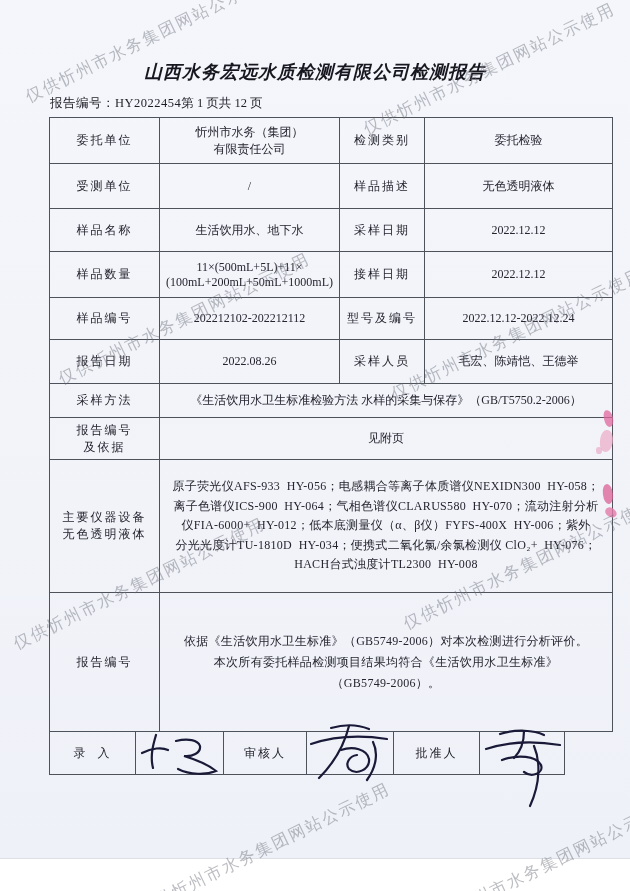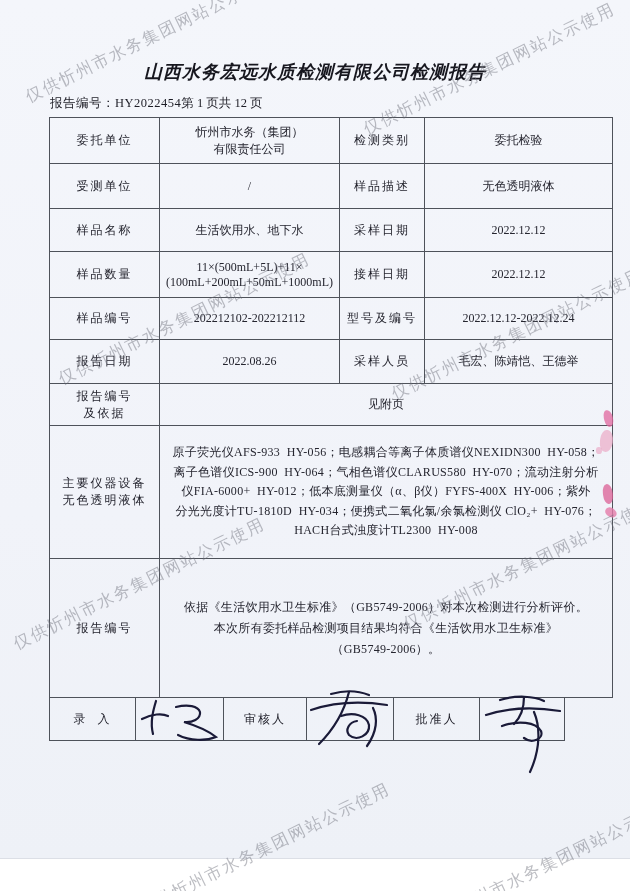--- a/index.html
+++ b/index.html
@@ -83,20 +83,24 @@
           <td class="val">202212102-202212112</td>
           <td class="lbl">型号及编号</td>
           <td class="val">2022.12.12-2022.12.24</td>
         </tr>
         <tr style="height:44px">
           <td class="lbl">报告日期</td>
           <td class="val">2022.08.26</td>
           <td class="lbl">采样人员</td>
           <td class="val">毛宏、陈靖恺、王德举</td>
         </tr>
+        <tr style="height:34px">
+          <td class="lbl">采样方法</td>
+          <td class="val" colspan="3">《生活饮用水卫生标准检验方法 水样的采集与保存》（GB/T5750.2-2006）</td>
+        </tr>
         <tr style="height:42px">
           <td class="lbl pre">报告编号
 及依据</td>
           <td class="val" colspan="3">见附页</td>
         </tr>
         <tr style="height:133px">
           <td class="lbl pre">主要仪器设备
 无色透明液体</td>
           <td class="val pre longtext" colspan="3">原子荧光仪AFS-933  HY-056；电感耦合等离子体质谱仪NEXIDN300  HY-058；
 离子色谱仪ICS-900  HY-064；气相色谱仪CLARUS580  HY-070；流动注射分析

